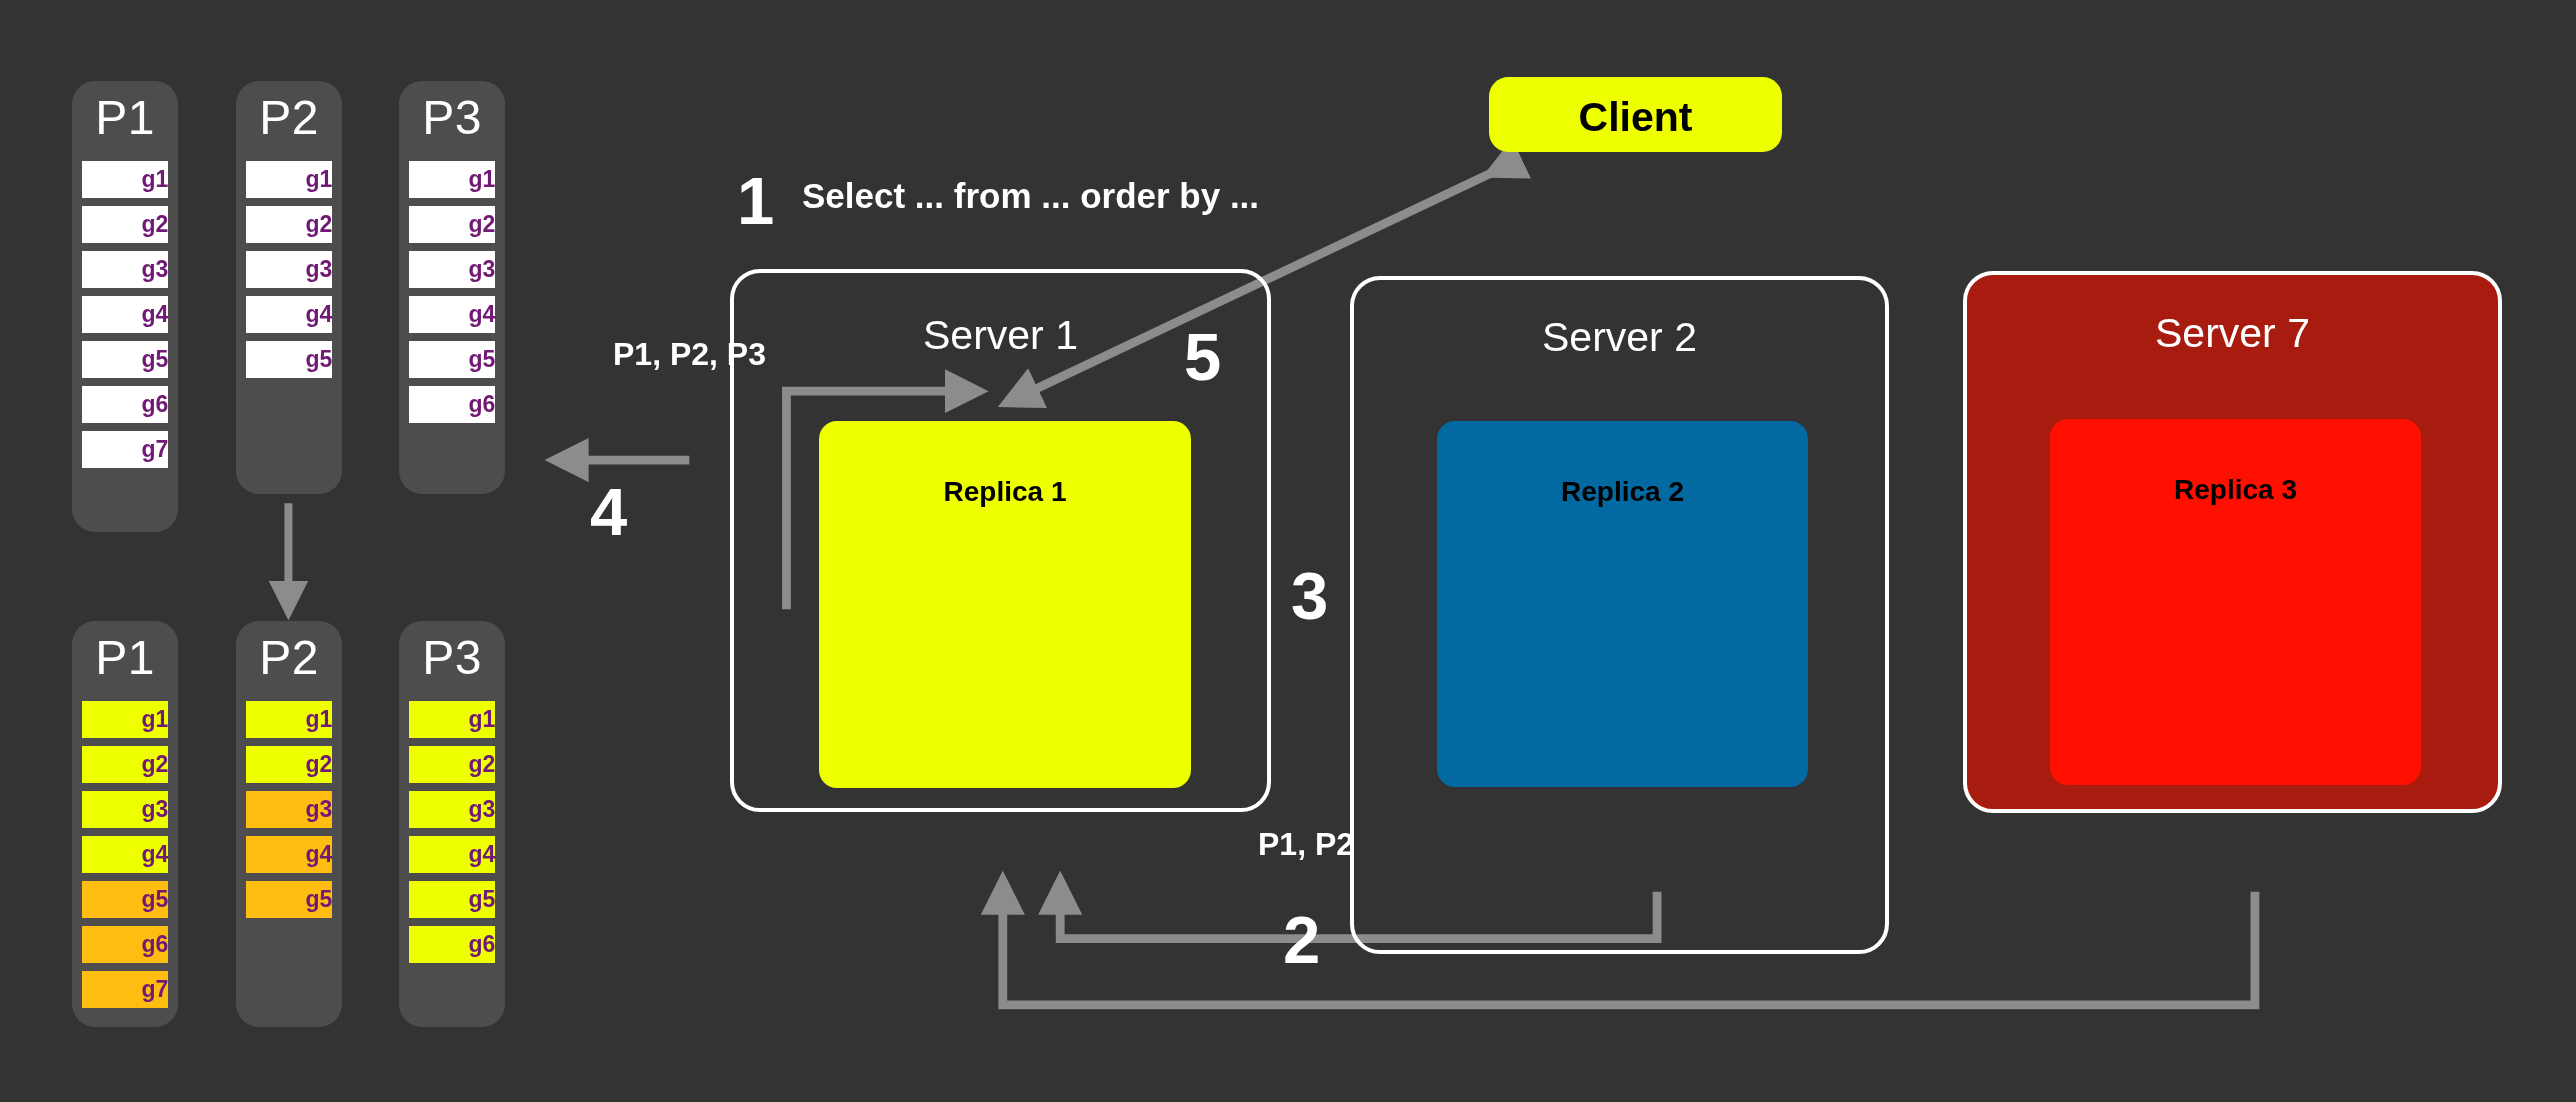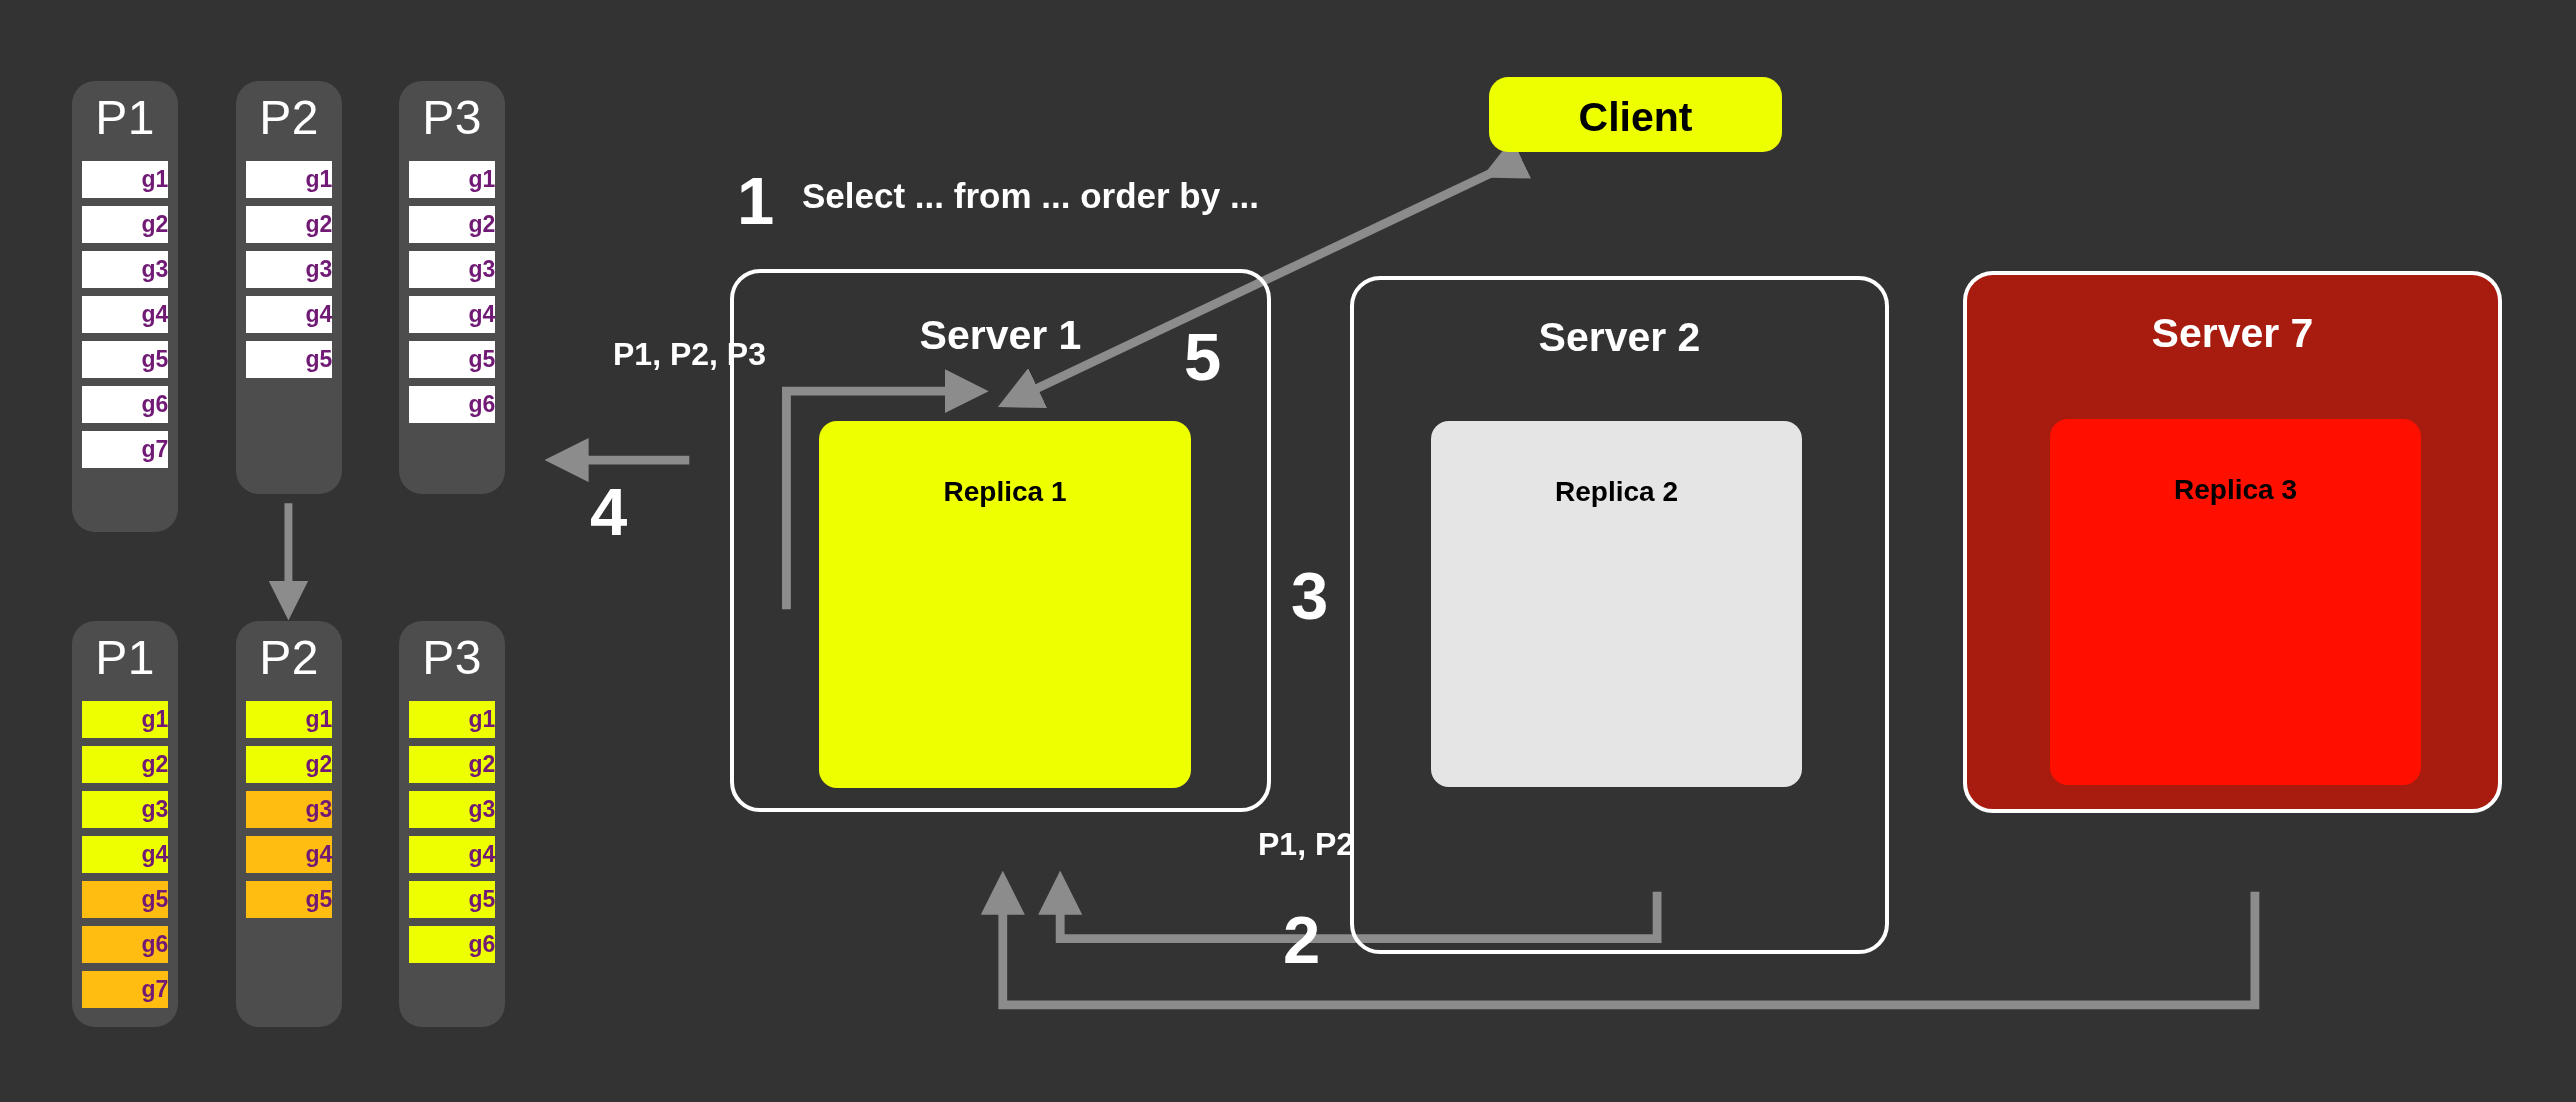--- a/index.html
+++ b/index.html
@@ -15,21 +15,21 @@
         color:#701a75;font-size:23px;font-weight:bold;}
   .cell.white{background:#ffffff;}
   .cell.yellow{background:#eeff00;}
   .cell.orange{background:#ffbc11;}
 
   
   .server{position:absolute;border:4.4px solid #ffffff;border-radius:30px;box-sizing:border-box;}
   .server.plain{background:transparent;}
   .server.failed{background:#a81c10;}
   .server-title{position:absolute;left:0;right:0;text-align:center;color:#ffffff;
-                font-size:41px;font-weight:700;}
+                font-size:41px;font-weight:400;}
   .replica{position:absolute;border-radius:18px;}
   .replica-label{position:absolute;left:0;right:0;text-align:center;color:#000000;
                  font-size:28px;font-weight:bold;}
 
   
   .client{position:absolute;background:#eeff00;border-radius:19.4px;}
   .client-label{position:absolute;left:0;right:0;text-align:center;color:#000000;
                 font-size:41px;font-weight:bold;}
 
   
@@ -142,21 +142,21 @@
 
   <div class="server plain" style="left:730px;top:269px;width:541px;height:543px;">
     <div class="server-title" style="top:39px;">Server 1</div>
     <div class="replica" style="left:85px;top:148px;width:372px;height:367px;background:#eeff00;">
       <div class="replica-label" style="top:55px;">Replica 1</div>
     </div>
   </div>
 
   <div class="server plain" style="left:1350px;top:276px;width:539px;height:678px;">
     <div class="server-title" style="top:34px;">Server 2</div>
-    <div class="replica" style="left:77px;top:141px;width:371px;height:366px;background:#e5e5e5;">
+    <div class="replica" style="left:83px;top:141px;width:371px;height:366px;background:#0369a1;">
       <div class="replica-label" style="top:55px;">Replica 2</div>
     </div>
   </div>
 
   <div class="server failed" style="left:1963px;top:271px;width:539px;height:542px;">
     <div class="server-title" style="top:35px;">Server 7</div>
     <div class="replica" style="left:83px;top:144px;width:371px;height:366px;background:#ff0f00;">
       <div class="replica-label" style="top:55px;">Replica 3</div>
     </div>
   </div>

